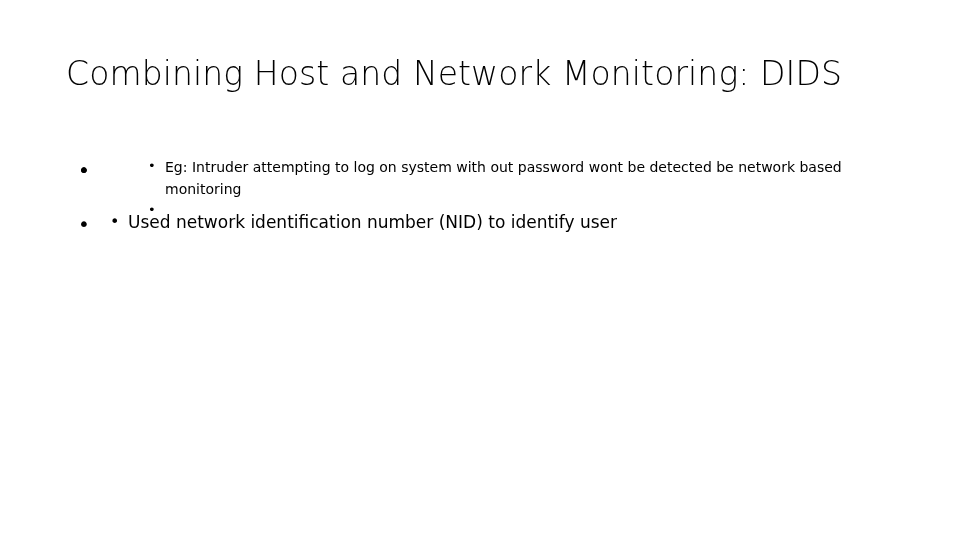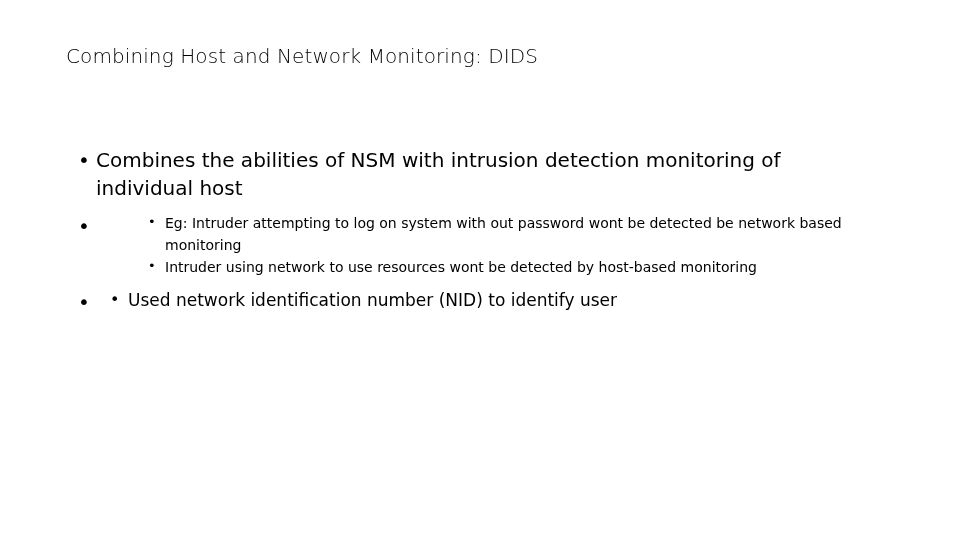--- a/index.html
+++ b/index.html
@@ -21,21 +21,21 @@
     height: 540px;
     background: #ffffff;
   }
 
   
   .slide-title {
     position: absolute;
     left: 66px;
     top: 31px;
     width: 840px;
-    font-size: 20px;
+    font-size: 33px;
     font-weight: 300;
     line-height: 1.28;
     letter-spacing: 0.1px;
     color: #000000;
     white-space: pre-line;
   }
 
   
   .body-block {
     position: absolute;
@@ -126,35 +126,33 @@
 
 <div class="slide">
 
   <h1 class="slide-title">Combining Host and Network Monitoring: DIDS</h1>
 
   <div class="body-block">
     <ul>
 
       <li class="lvl1">
         <span class="bullet-mark">•</span>
-        <span>Combines the abilities of NSM with intrusion detection monitoring of individual host</span>
       </li>
 
       <li class="lvl1 spaced">
         <span class="bullet-mark">•</span>
       </li>
 
       <ul class="sub-group">
         <li class="lvl2">
           <span class="bullet-mark">•</span>
           <span>Eg: Intruder attempting to log on system with out password wont be detected be network based monitoring</span>
         </li>
         <li class="lvl2">
           <span class="bullet-mark">•</span>
-          <span>Intruder using network to use resources wont be detected by host-based monitoring</span>
         </li>
       </ul>
 
       <li class="lvl1">
         <span class="bullet-mark">•</span>
       </li>
 
       <ul>
         <li class="lvl2b">
           <span class="bullet-mark">•</span>

